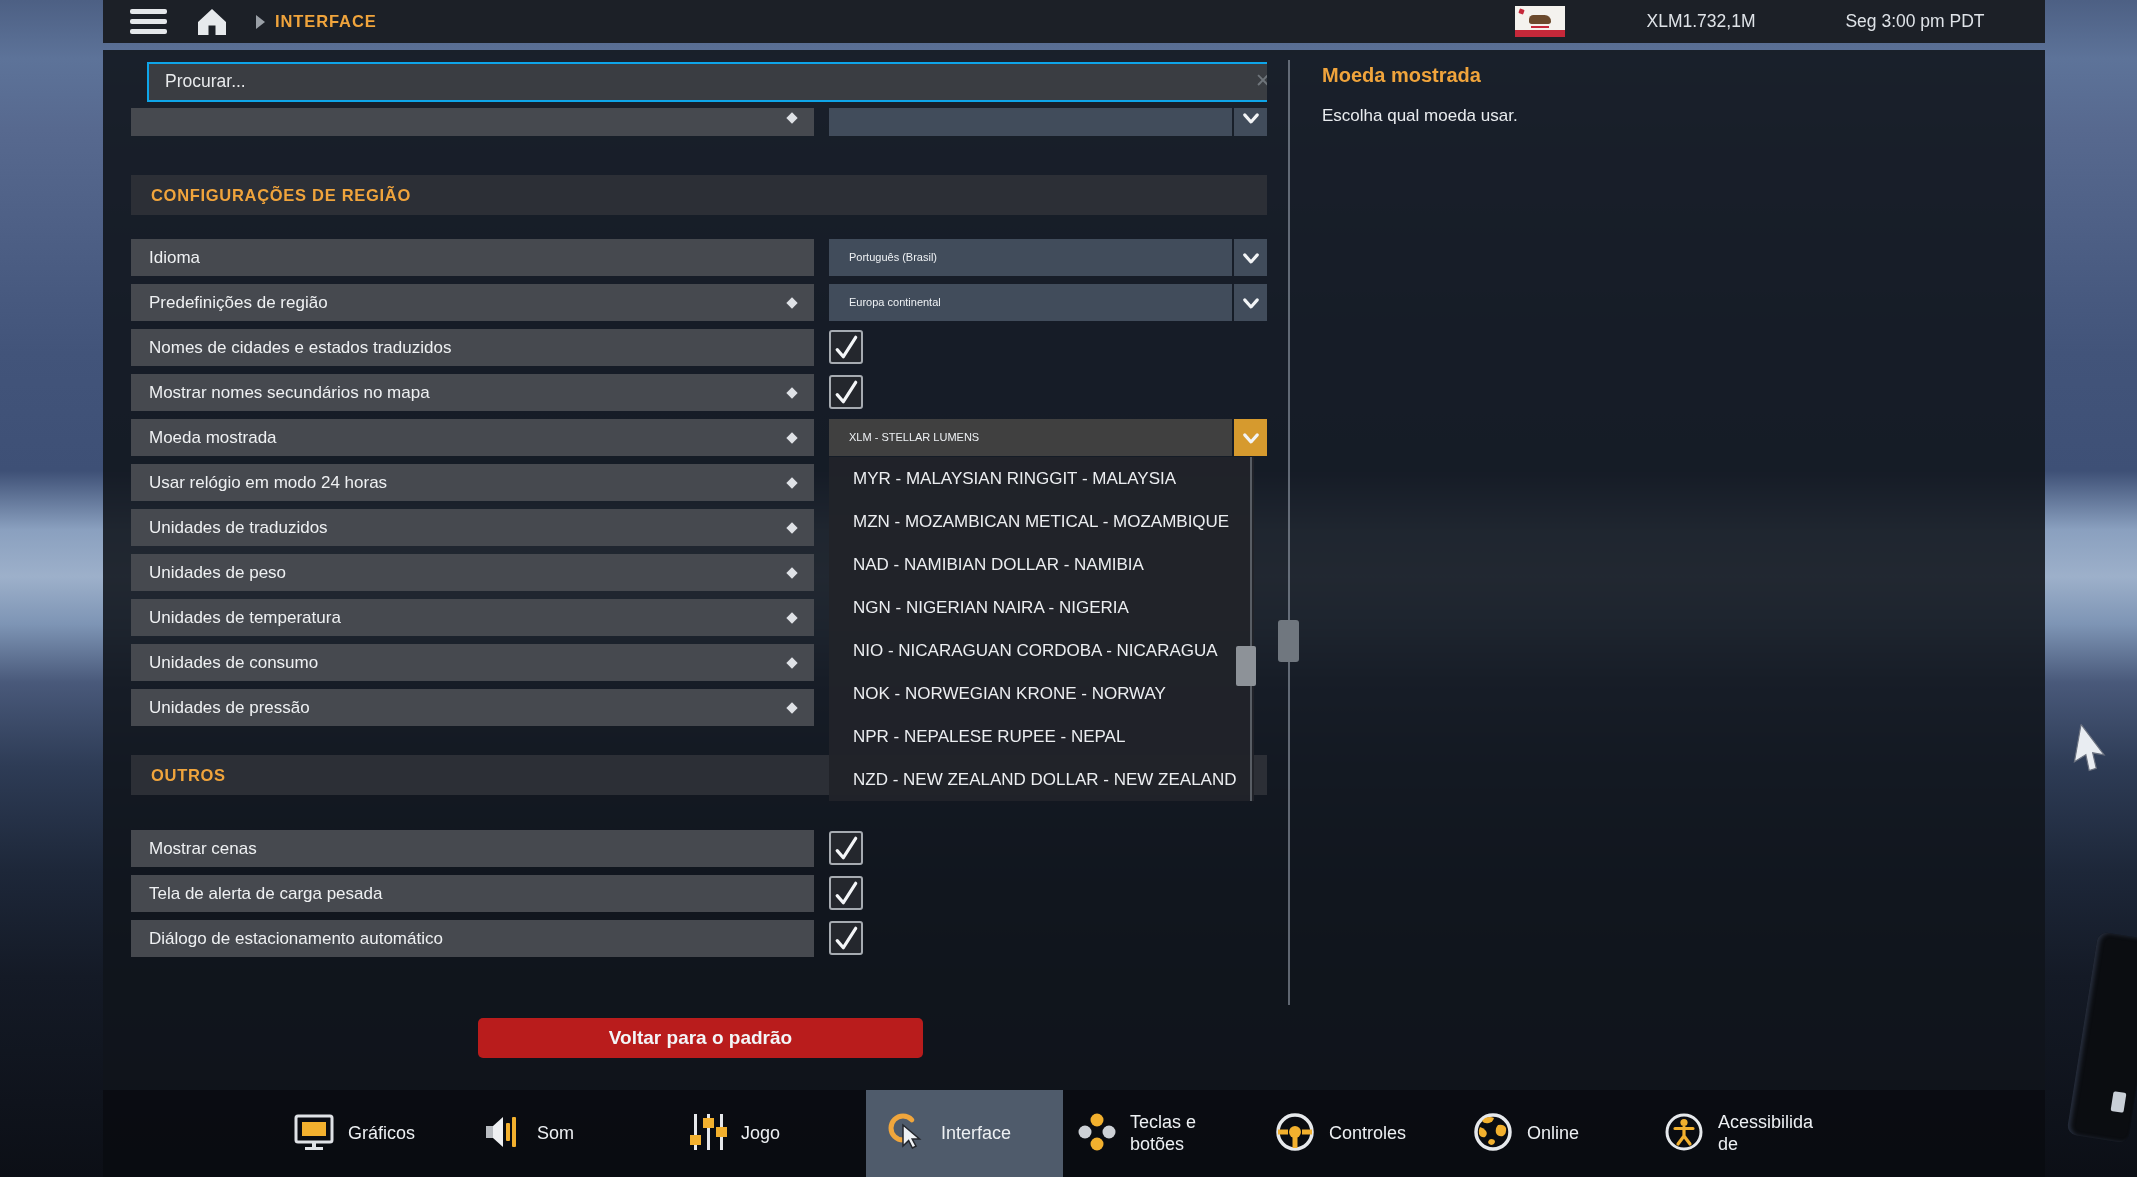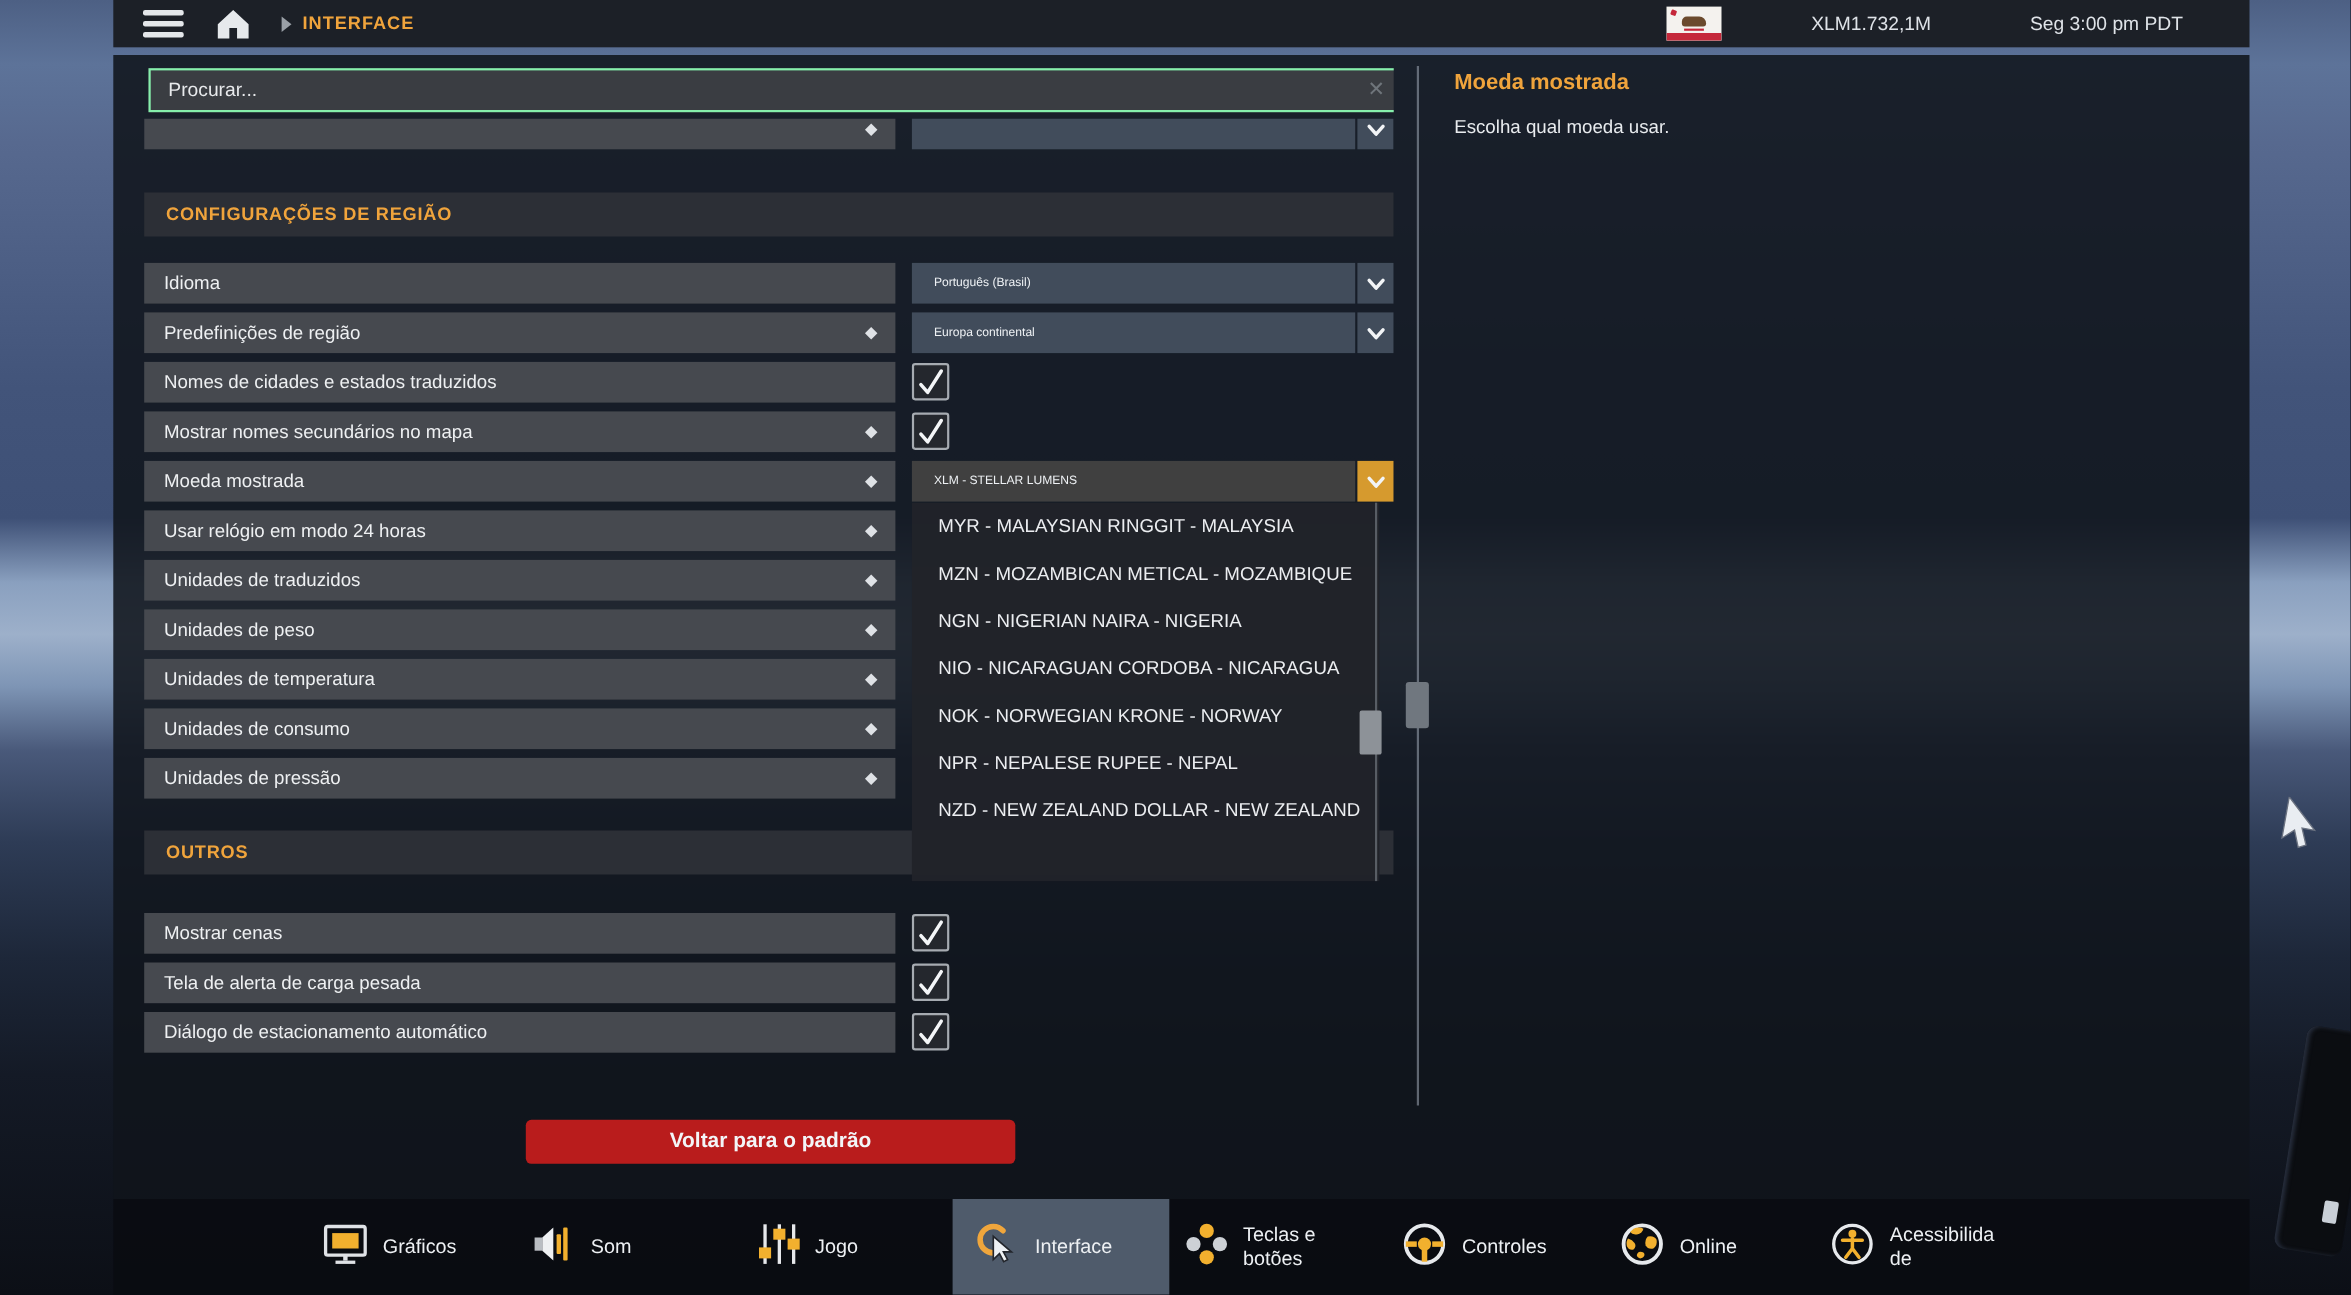--- a/index.html
+++ b/index.html
@@ -24,22 +24,22 @@
   .flag .star{position:absolute;left:4px;top:3px;width:5px;height:5px;background:#c5283a;border-radius:1px;transform:rotate(20deg);}
   .flag .bear{position:absolute;left:14px;top:9px;width:22px;height:9px;background:#6b4a2d;border-radius:5px 7px 3px 3px;}
   .flag .motto{position:absolute;left:16px;top:20px;width:18px;height:2px;background:#c5283a;}
   .tb-text{position:absolute;top:11px;font-size:17.5px;color:#dfe3e8;}
   .currency{left:1533px;width:130px;text-align:center;}
   .clock{left:1737px;width:150px;text-align:center;}
   
   .panel{position:absolute;left:103px;top:50px;width:1942px;height:1040px;
       background:rgba(16,20,27,0.88);}
   .viewport{position:absolute;left:28px;top:0;width:1136px;height:954px;overflow:hidden;}
-  .search{position:absolute;left:4px;top:12px;width:1132px;height:36px;background:#3a3d42;
-      border:2px solid #86efac;}
+  .search{position:absolute;left:16px;top:12px;width:1132px;height:36px;background:#3a3d42;
+      border:2px solid #0ea5e9;}
   .search-ph{position:absolute;left:16px;top:7px;font-size:17.5px;color:#e8eaec;}
   .search-x{position:absolute;right:10px;top:5px;font-size:19px;color:#6f757b;cursor:pointer;}
   .partial-clip{position:absolute;left:0;top:58px;width:1136px;height:28px;overflow:hidden;}
   .partial-clip .srow{position:absolute;bottom:0;left:0;width:1136px;margin:0;}
   .flowcol{position:absolute;left:0;top:125px;width:1136px;}
   .sec-hdr{height:40px;line-height:40px;background:#2c2f36;color:#f0a43c;font-weight:bold;
       font-size:16.5px;letter-spacing:.7px;padding-left:20px;box-sizing:border-box;margin-bottom:24px;}
   .sec-hdr.others{margin-top:29px;margin-bottom:35px;}
   .srow{position:relative;height:37px;margin-bottom:8px;}
   .slabel{position:absolute;left:0;top:0;width:683px;height:37px;background:#46494f;
@@ -225,20 +225,21 @@
             </div>
           </div>
         </div>
     </div>
   </div>
 
   <div class="dd-list">
     <div>
         <div class="dd-item">MYR - MALAYSIAN RINGGIT - MALAYSIA</div>
         <div class="dd-item">MZN - MOZAMBICAN METICAL - MOZAMBIQUE</div>
+        <div class="dd-item">NAD - NAMIBIAN DOLLAR - NAMIBIA</div>
         <div class="dd-item">NGN - NIGERIAN NAIRA - NIGERIA</div>
         <div class="dd-item">NIO - NICARAGUAN CORDOBA - NICARAGUA</div>
         <div class="dd-item">NOK - NORWEGIAN KRONE - NORWAY</div>
         <div class="dd-item">NPR - NEPALESE RUPEE - NEPAL</div>
         <div class="dd-item">NZD - NEW ZEALAND DOLLAR - NEW ZEALAND</div>
       </div>
     <div class="list-track"></div>
     <div class="list-thumb"></div>
   </div>
 

